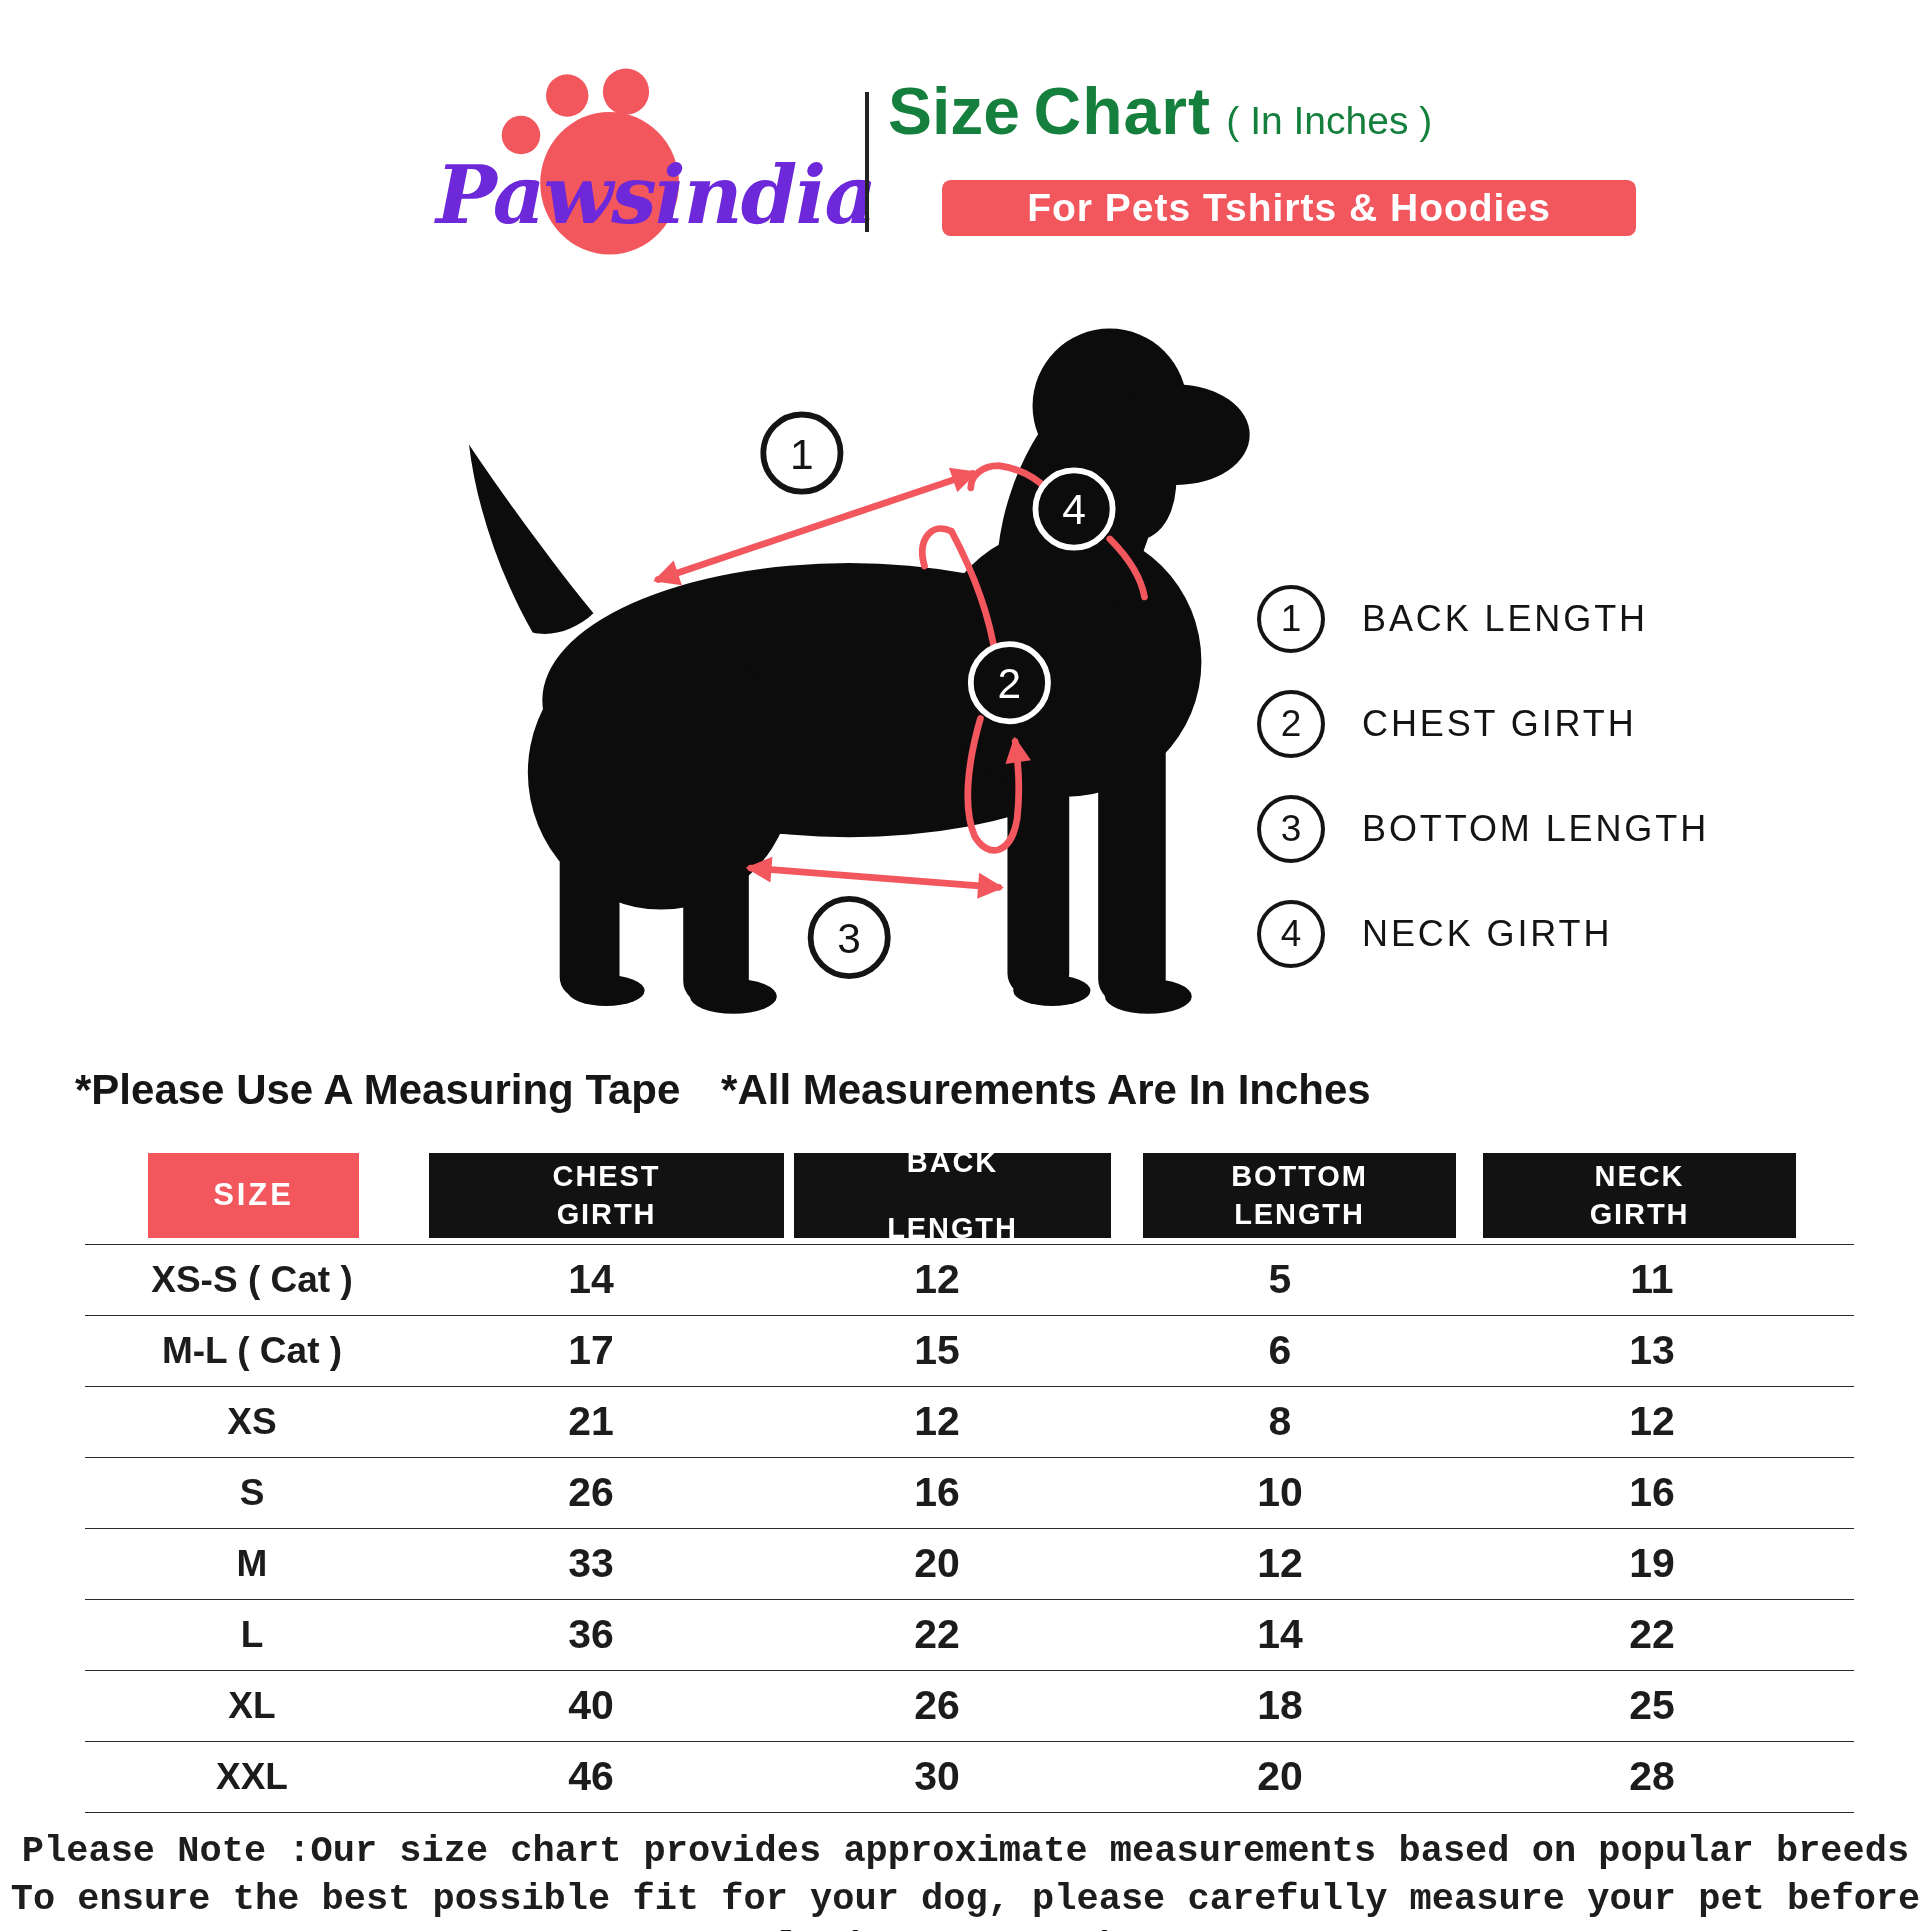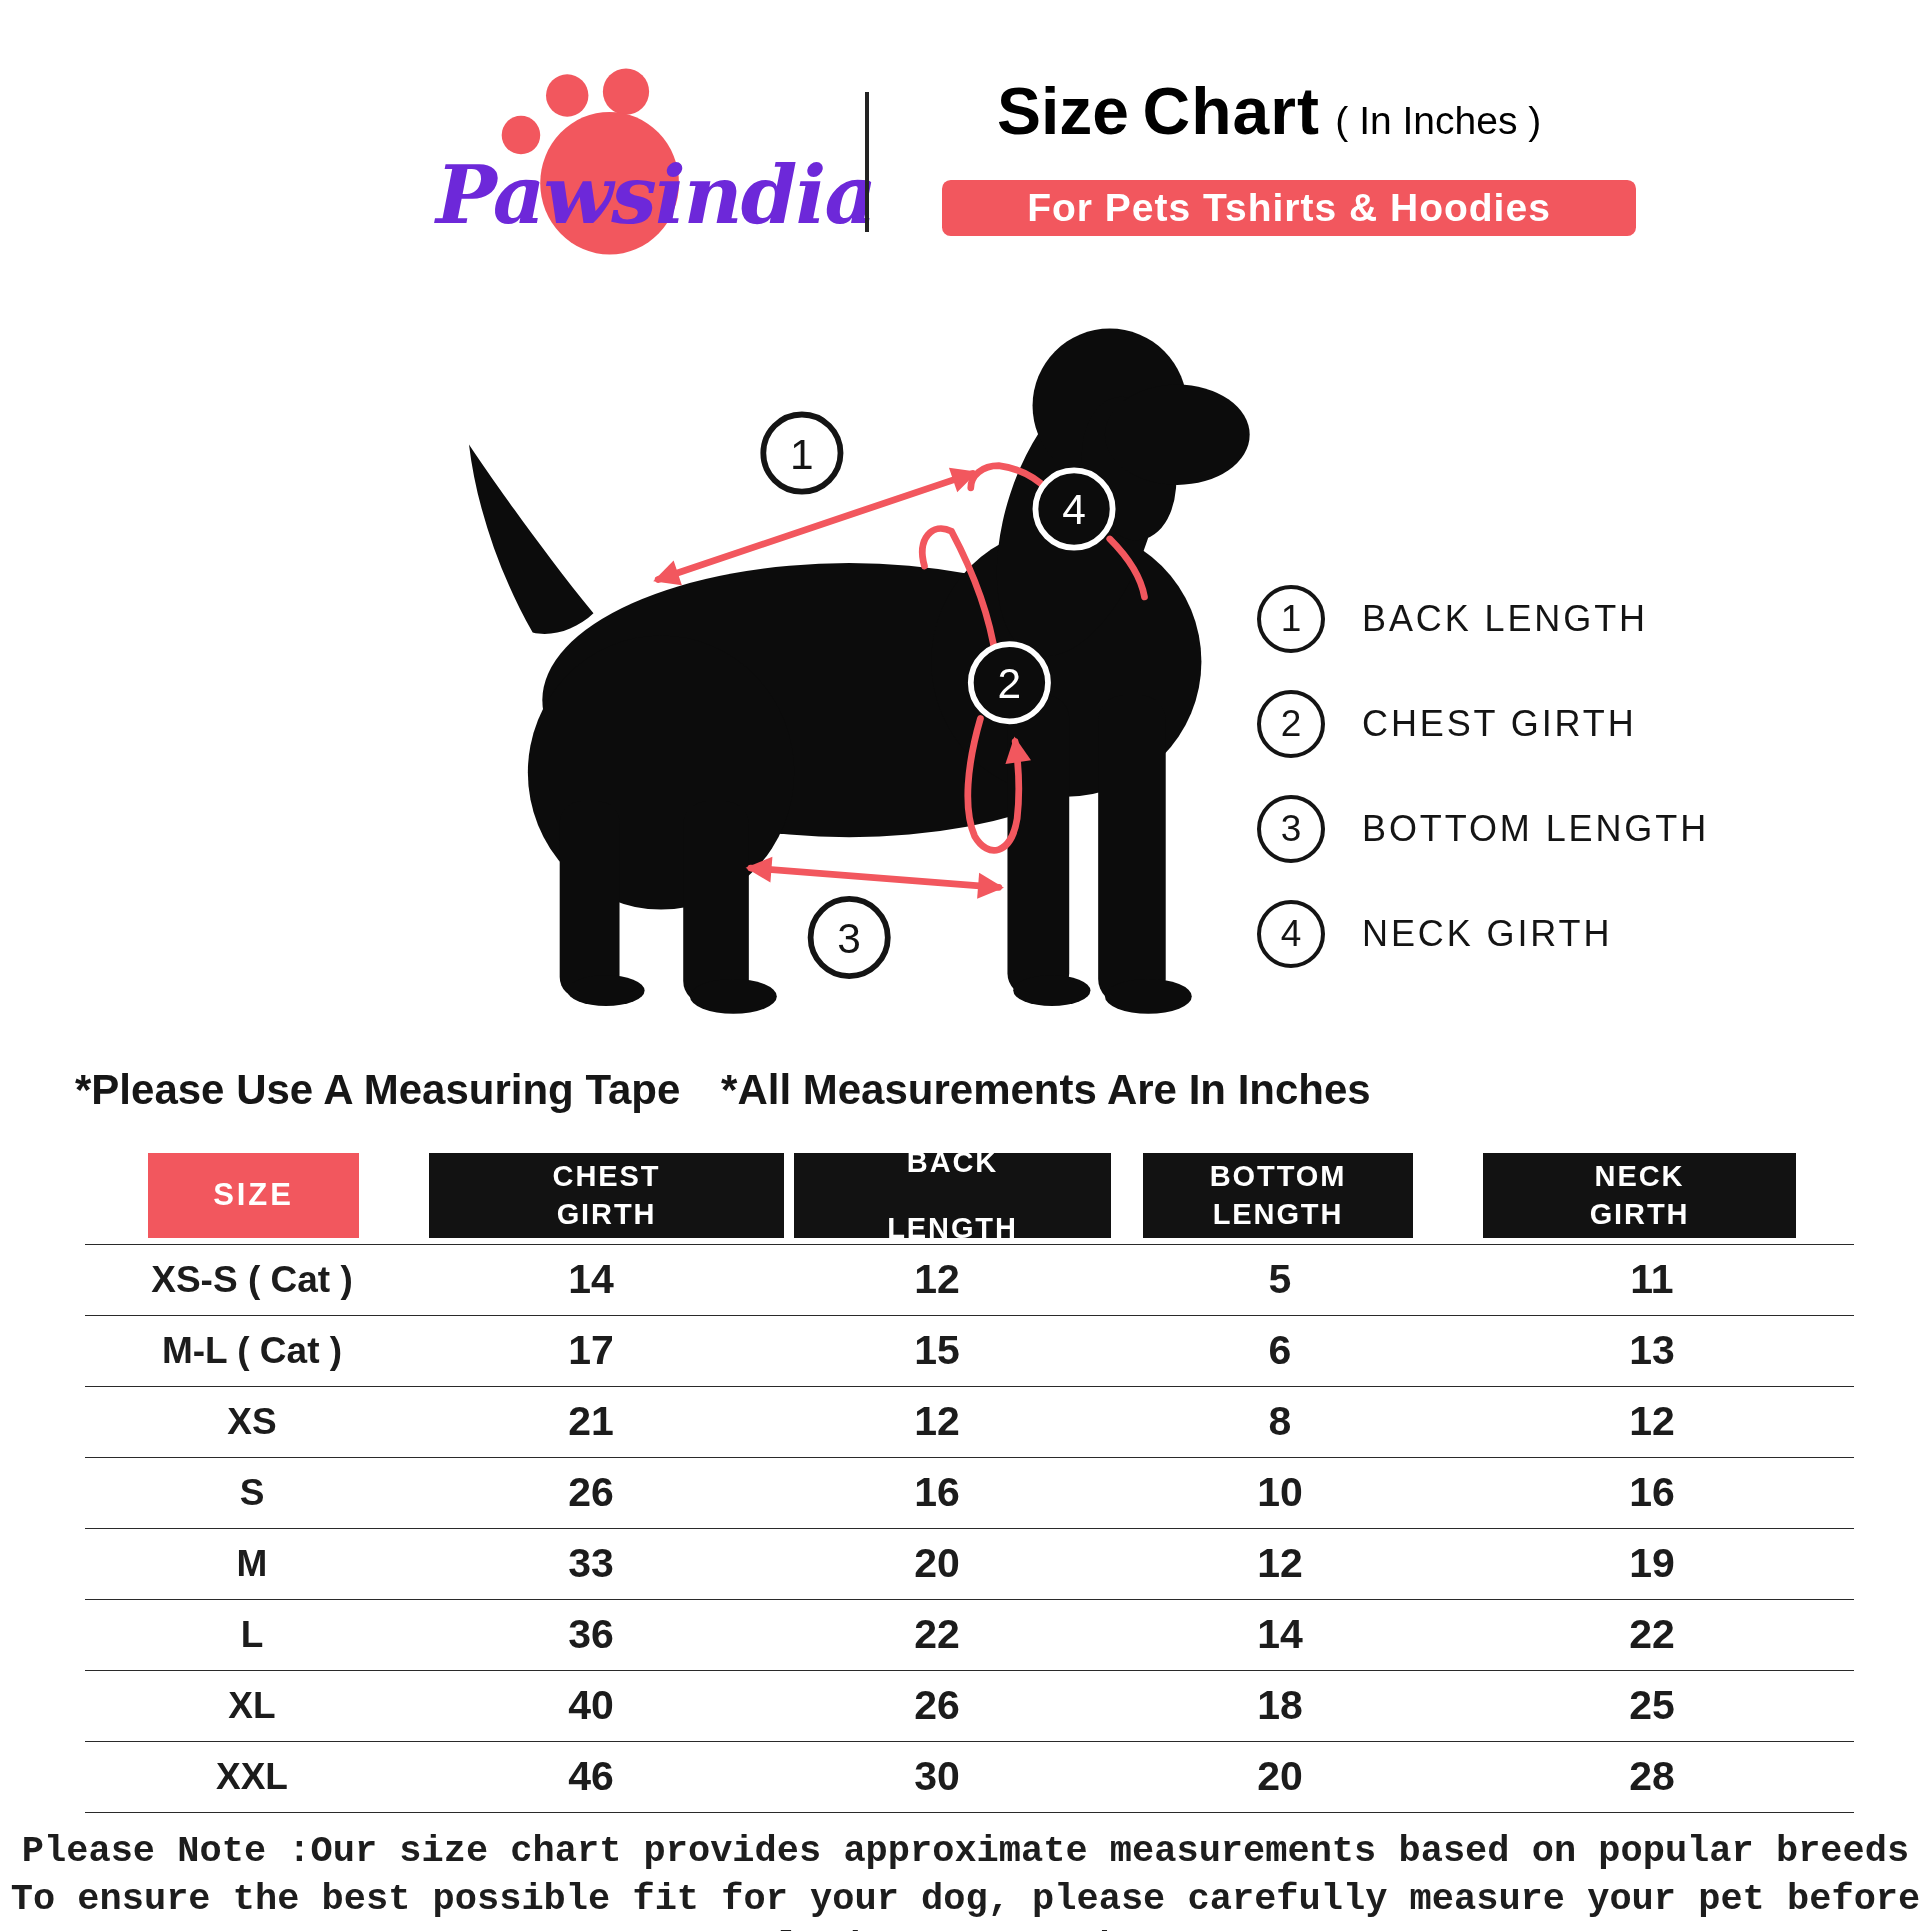--- a/index.html
+++ b/index.html
@@ -5,21 +5,21 @@
   html,body { margin:0; padding:0; background:#ffffff; }
   body { font-family:"Liberation Sans", sans-serif; }
   .canvas { position:relative; width:1931px; height:1931px; background:#fff; overflow:hidden; }
 
   
   .logo-paw { position:absolute; left:492px; top:56px; width:241px; height:212px; }
   .logo-script { position:absolute; left:436px; top:147px; width:444px;
     font-family:"DejaVu Serif", serif; font-style:italic; font-weight:700;
     font-size:81px; color:#6d28d9; letter-spacing:-1.9px; white-space:nowrap; }
   .header-divider { position:absolute; left:865px; top:92px; width:3.9px; height:140px; background:#232323; }
-  .title-row { position:absolute; left:997px; top:73px; white-space:nowrap; color:#000000;text-align:right; }
+  .title-row { position:absolute; left:888px; top:73px; white-space:nowrap; color:#15803d;text-align:right; }
   .title-w1 { font-size:66px; font-weight:600; letter-spacing:0px; }
   .title-w2 { font-size:66px; font-weight:800; margin-left:13.5px; letter-spacing:1px; }
   .title-units { font-size:39px; font-weight:500; margin-left:15.4px; }
   .title-badge { position:absolute; left:942px; top:180px; width:694px; height:56px;
     border-radius:8.7px; color:#fff; font-size:39px; font-weight:700; letter-spacing:1px;
     display:flex; align-items:center; justify-content:center; }
 
   
   .dog-svg { position:absolute; left:434px; top:290px; width:869px; height:772px; }
   .legend { position:absolute; left:1257px; top:587px; }
@@ -35,21 +35,21 @@
 
   
   .size-table { position:absolute; left:85px; top:1153px; width:1769px; }
   .thead { position:relative; height:85px; }
   .hbox { position:absolute; top:0; height:85px; display:flex; flex-direction:column;
     align-items:center; justify-content:center; background:#121212; color:#fff;
     font-size:29px; font-weight:700; letter-spacing:1.9px; line-height:1.3; text-align:center; }
   .hbox-size   { left:63px;   width:211px; font-size:31px; letter-spacing:2.9px; }
   .hbox-chest  { left:344px;  width:355px; }
   .hbox-back   { left:709px;  width:317px;gap:28px; }
-  .hbox-bottom { left:1058px; width:270px; }
+  .hbox-bottom { left:1058px; width:313px; }
   .hbox-neck   { left:1398px; width:313px; }
   .tbody { margin-top:5.8px; border-top:1.9px solid #2a2a2a; }
   .trow { display:grid; grid-template-columns:334px 344px 348px 338px 406px;
     height:70px; align-items:center; text-align:center; border-bottom:1.9px solid #2a2a2a; color:#1c1c1c; }
   .cell-size { font-size:37px; font-weight:700; }
   .cell-num  { font-size:41px; font-weight:700; }
 
   
   .footer-note { position:absolute; left:0; top:1827px; width:1931px; text-align:center;
     font-size:37px; font-weight:700; color:#1d1d1d; line-height:1.3;font-family:Liberation Mono, monospace; }

